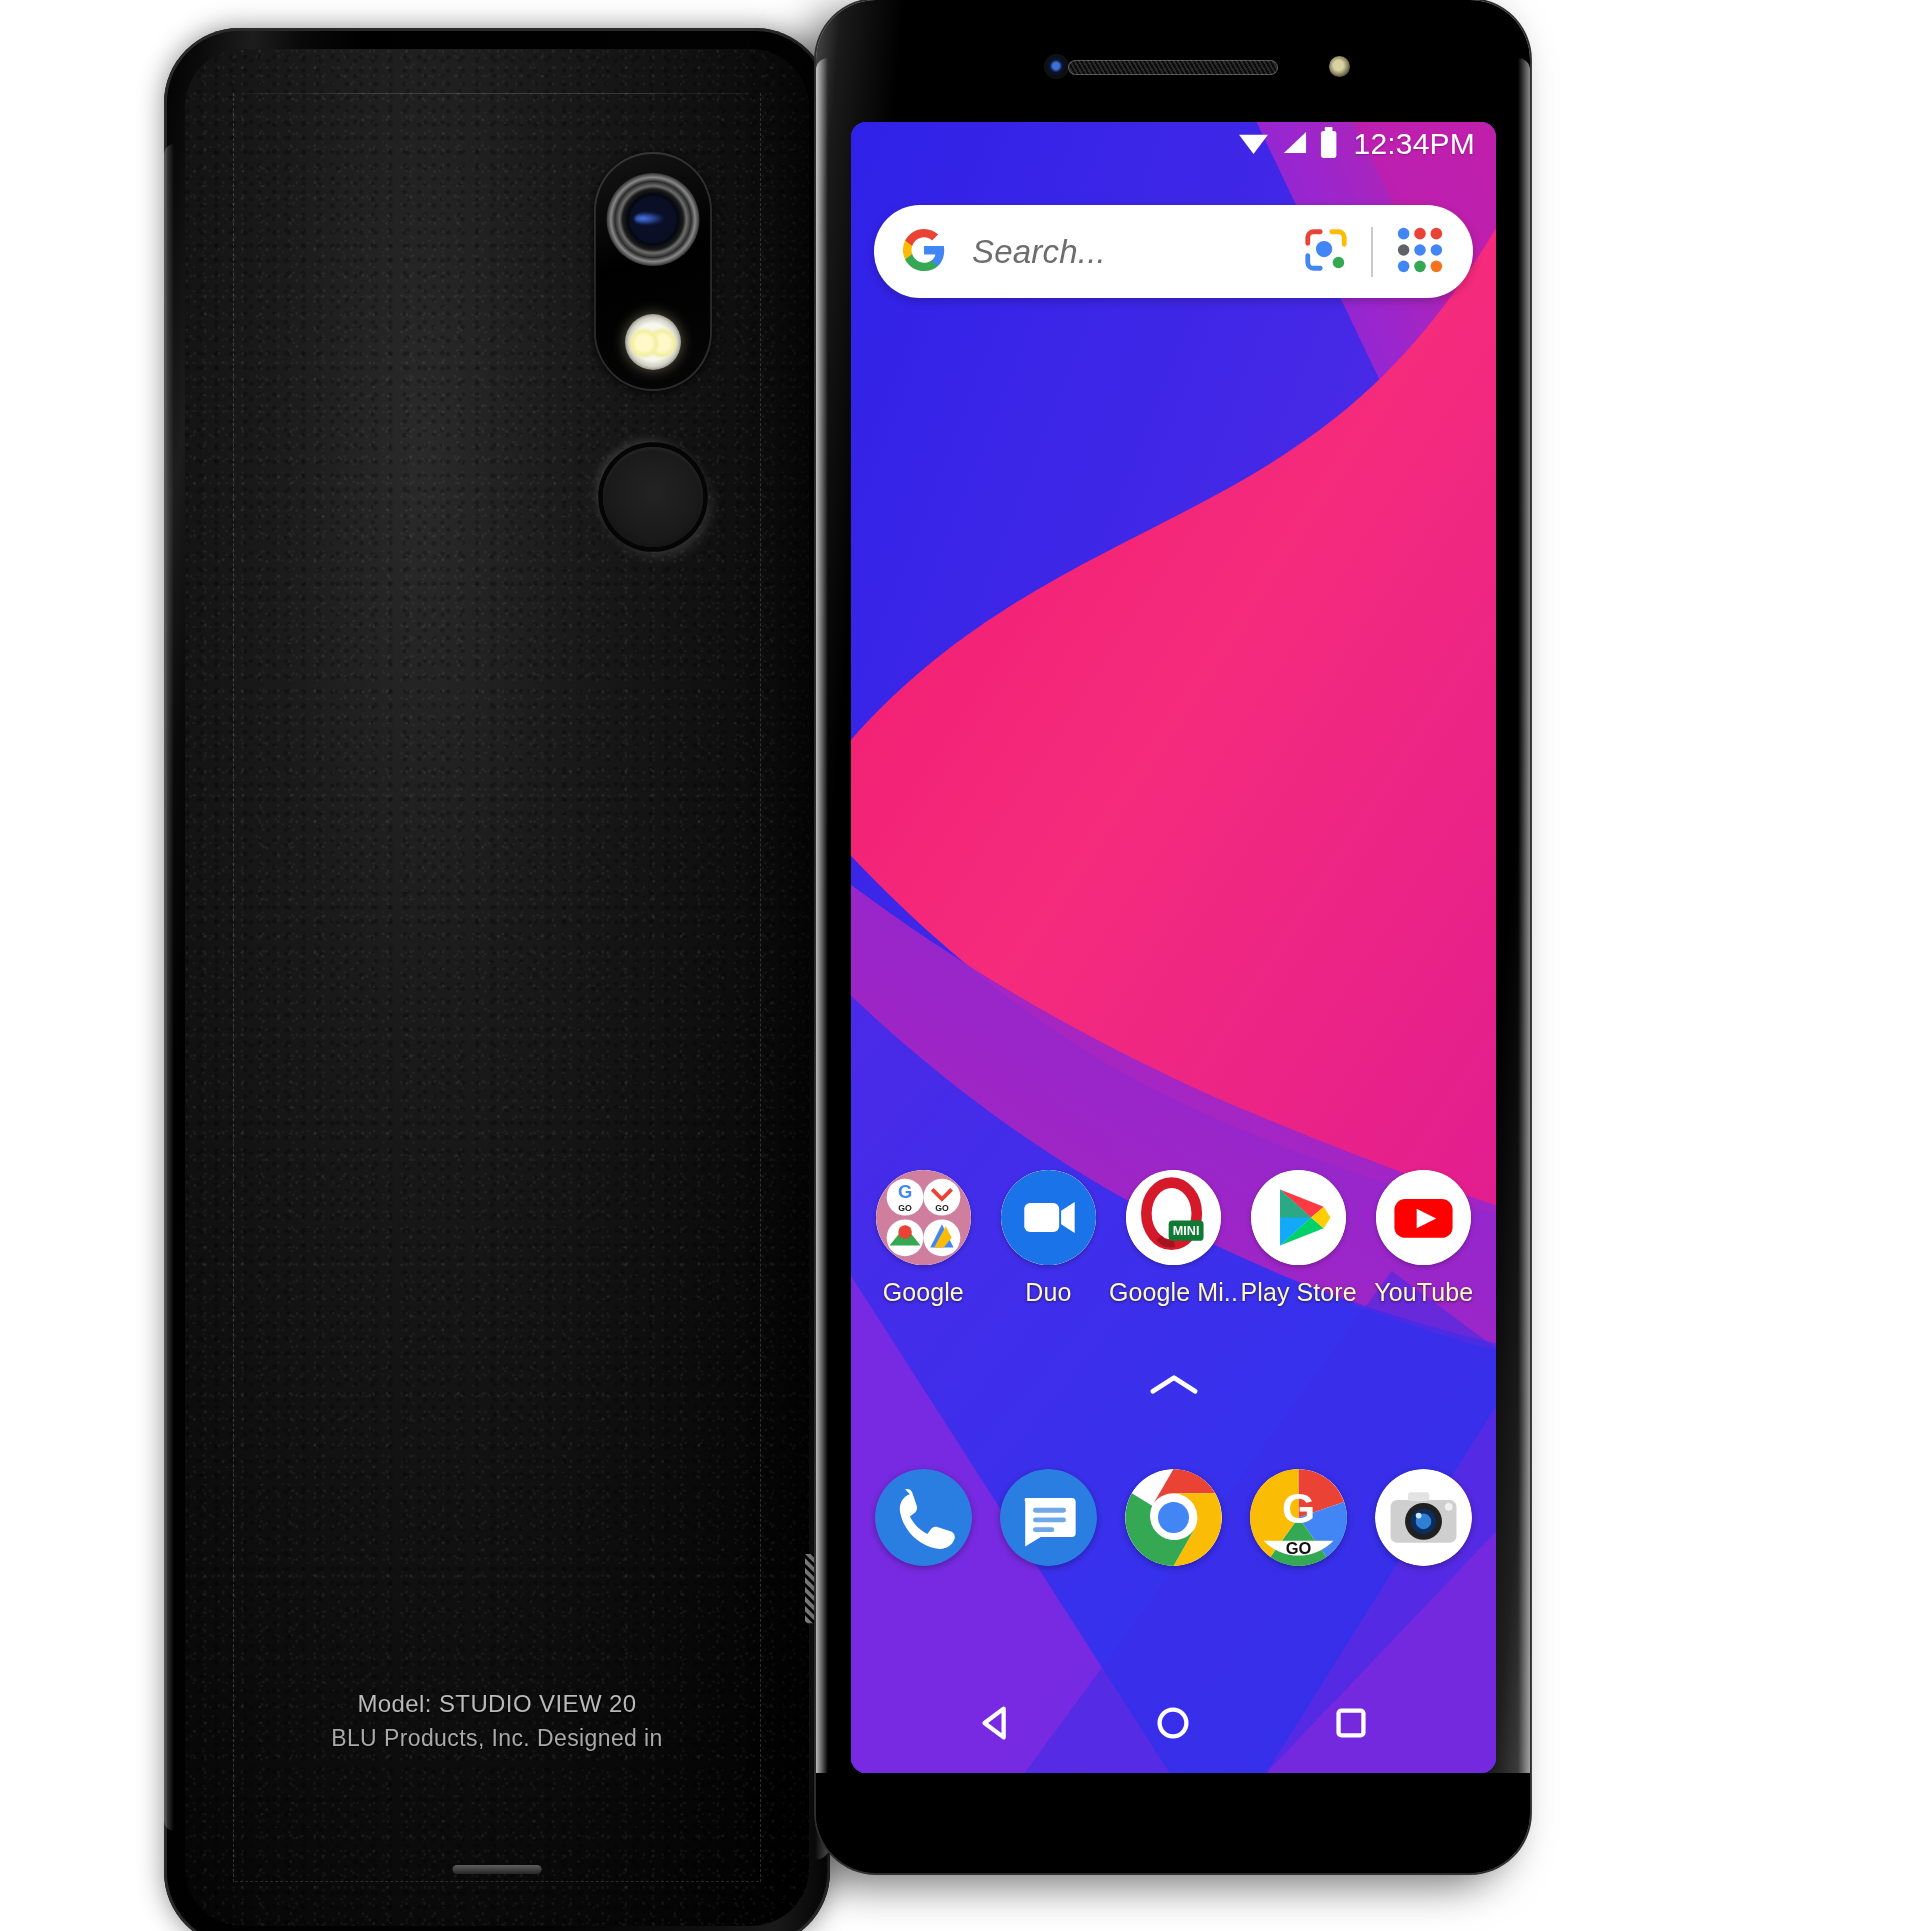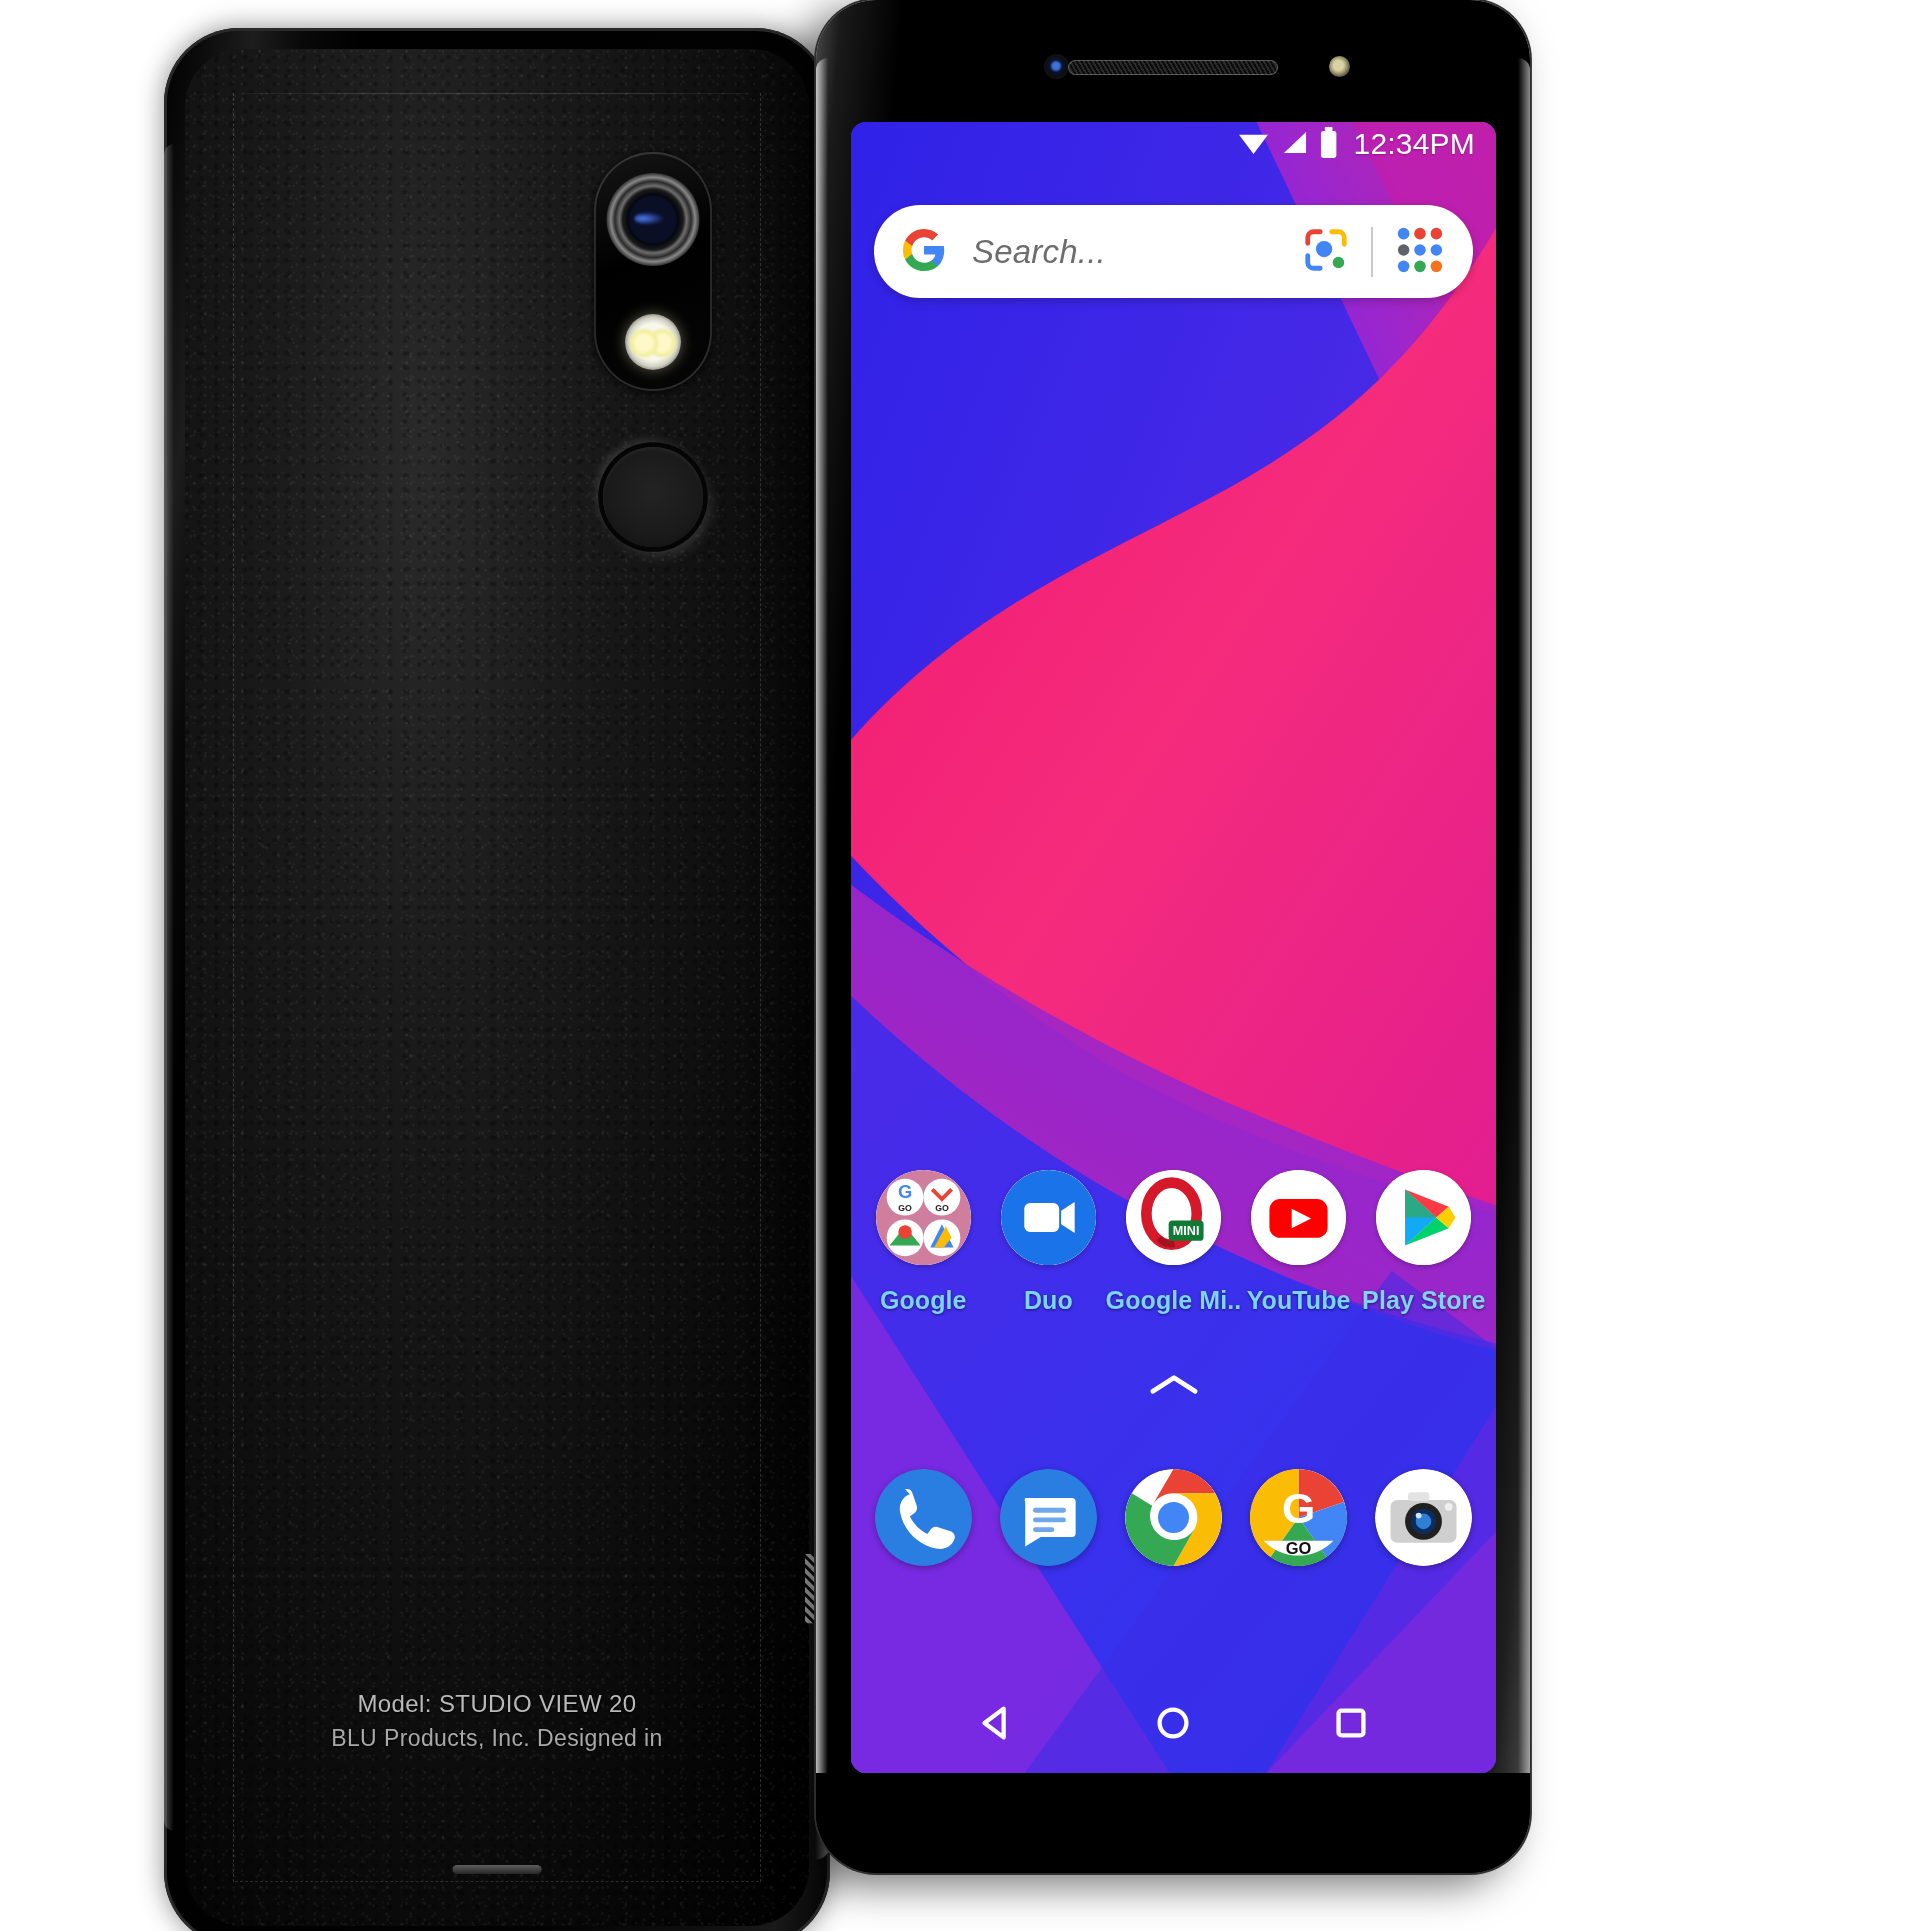--- a/index.html
+++ b/index.html
@@ -329,27 +329,26 @@
   }
   .app-icon {
     width: 95px; height: 95px;
     border-radius: 50%;
     overflow: hidden;
     position: relative;
     box-shadow: 0 1.9px 5.8px rgba(0,0,0,.25);
     background: #fff;
   }
   .app-label {
-    margin-top: 21px;
+    margin-top: 13px;
     font-size: 25px;
-    color: #7dd3fc;
+    color: #fef9c3;
     text-shadow: 0 1px 2.9px rgba(0,0,0,.55);
     white-space: nowrap;
     letter-spacing: 0.1px;
-    font-weight: bold;
   }
 
   
   #app-drawer-handle {
     position: absolute;
     left: 50%;
     transform: translateX(-50%);
     top: 1250px;
     z-index: 5;
   }
@@ -603,40 +602,40 @@
               <text x="62" y="67" font-size="13" font-family="Liberation Sans, sans-serif" font-weight="bold" fill="#ffffff" text-anchor="middle">MINI</text>
             </svg>
           </div>
           <div class="app-label">Google Mi..</div>
         </div>
 
         <div class="app-cell">
           <div class="app-icon">
             <svg viewBox="0 0 98 98" width="95" height="95" aria-hidden="true">
               <circle cx="49" cy="49" r="49" fill="#ffffff"></circle>
-              <rect x="19" y="30" width="60" height="40" rx="11" fill="#ff0000"></rect>
-              <path d="M42 40 L62 50 L42 60 Z" fill="#ffffff"></path>
-            </svg>
-          </div>
-          <div class="app-label">YouTube</div>
-        </div>
-
-        <div class="app-cell">
-          <div class="app-icon">
-            <svg viewBox="0 0 98 98" width="95" height="95" aria-hidden="true">
-              <circle cx="49" cy="49" r="49" fill="#ffffff"></circle>
               <path d="M30 20 L30 78 L62 49 Z" fill="#00c3ff"></path>
               <path d="M30 20 L62 49 L75 38 Z" fill="#ff3a44"></path>
               <path d="M30 78 L62 49 L75 60 Z" fill="#00d26a"></path>
               <path d="M62 49 L75 38 L82 49 L75 60 Z" fill="#ffce00"></path>
               <path d="M30 20 L30 78 L62 49 Z" fill="#2196f3" opacity=".55"></path>
               <path d="M30 20 L62 49 L30 49 Z" fill="#34a853" opacity=".7"></path>
             </svg>
           </div>
           <div class="app-label">Play Store</div>
+        </div>
+
+        <div class="app-cell">
+          <div class="app-icon">
+            <svg viewBox="0 0 98 98" width="95" height="95" aria-hidden="true">
+              <circle cx="49" cy="49" r="49" fill="#ffffff"></circle>
+              <rect x="19" y="30" width="60" height="40" rx="11" fill="#ff0000"></rect>
+              <path d="M42 40 L62 50 L42 60 Z" fill="#ffffff"></path>
+            </svg>
+          </div>
+          <div class="app-label">YouTube</div>
         </div>
       </div>
 
       <div id="app-drawer-handle">
         <svg width="50" height="25" viewBox="0 0 52 26" aria-hidden="true">
           <path d="M4 20 L26 6 L48 20" stroke="#ffffff" stroke-width="5" fill="none" stroke-linecap="round" stroke-linejoin="round"></path>
         </svg>
       </div>
 
       <div id="dock">

